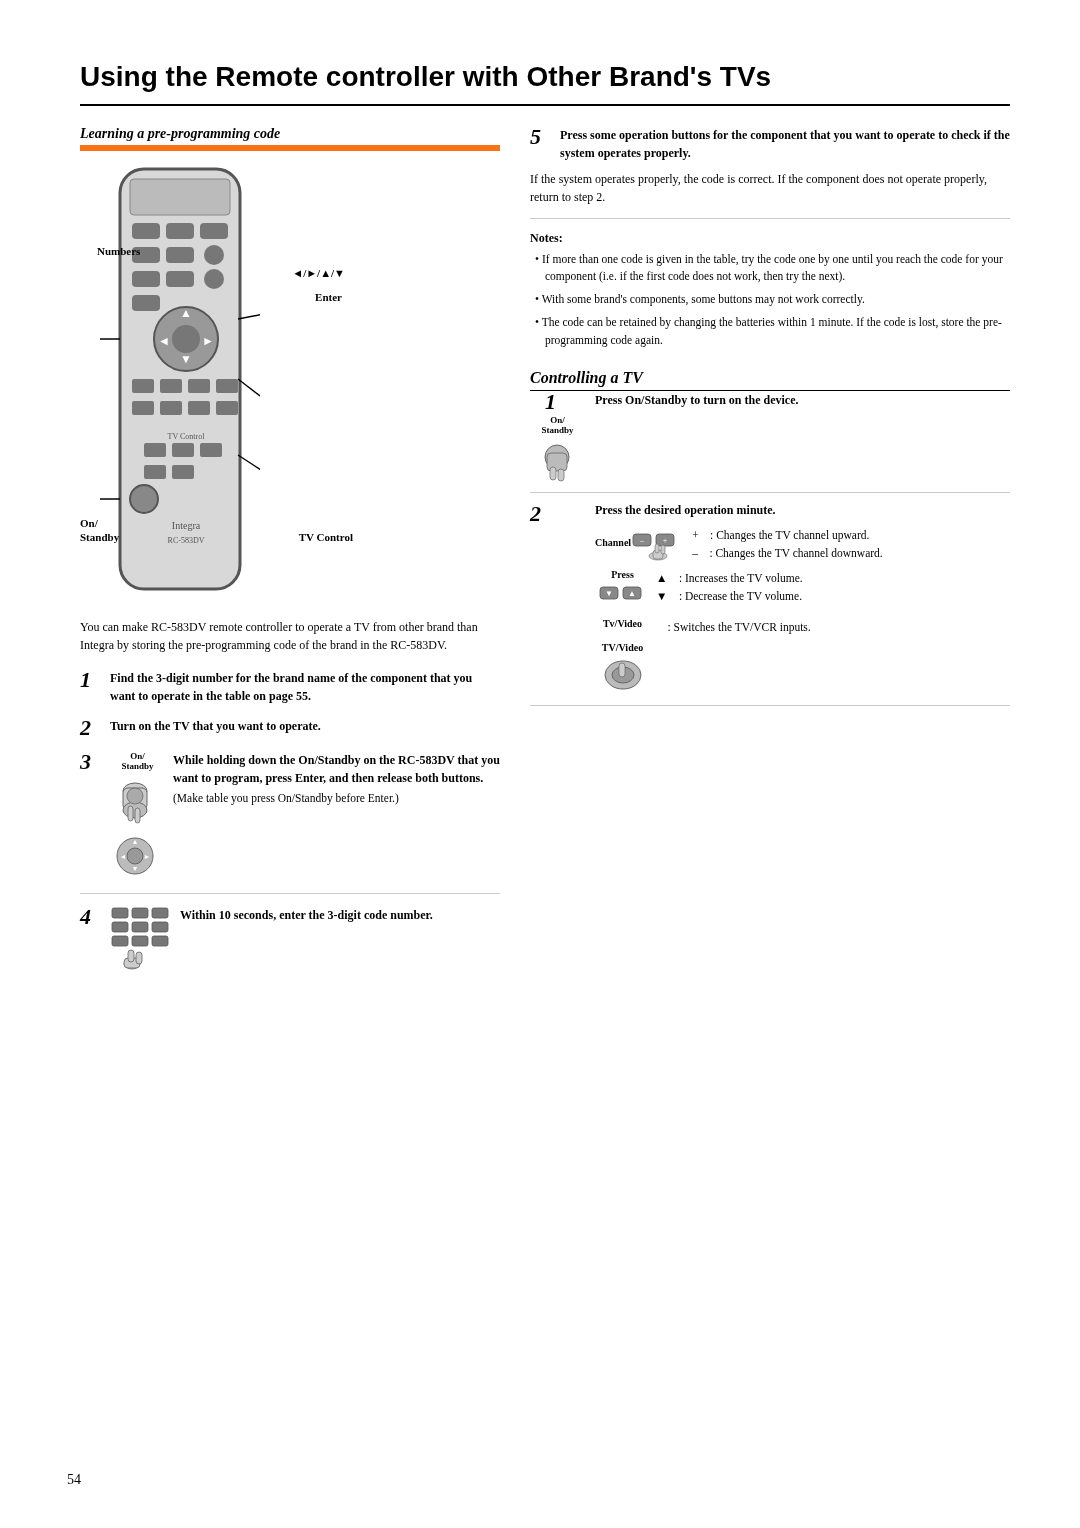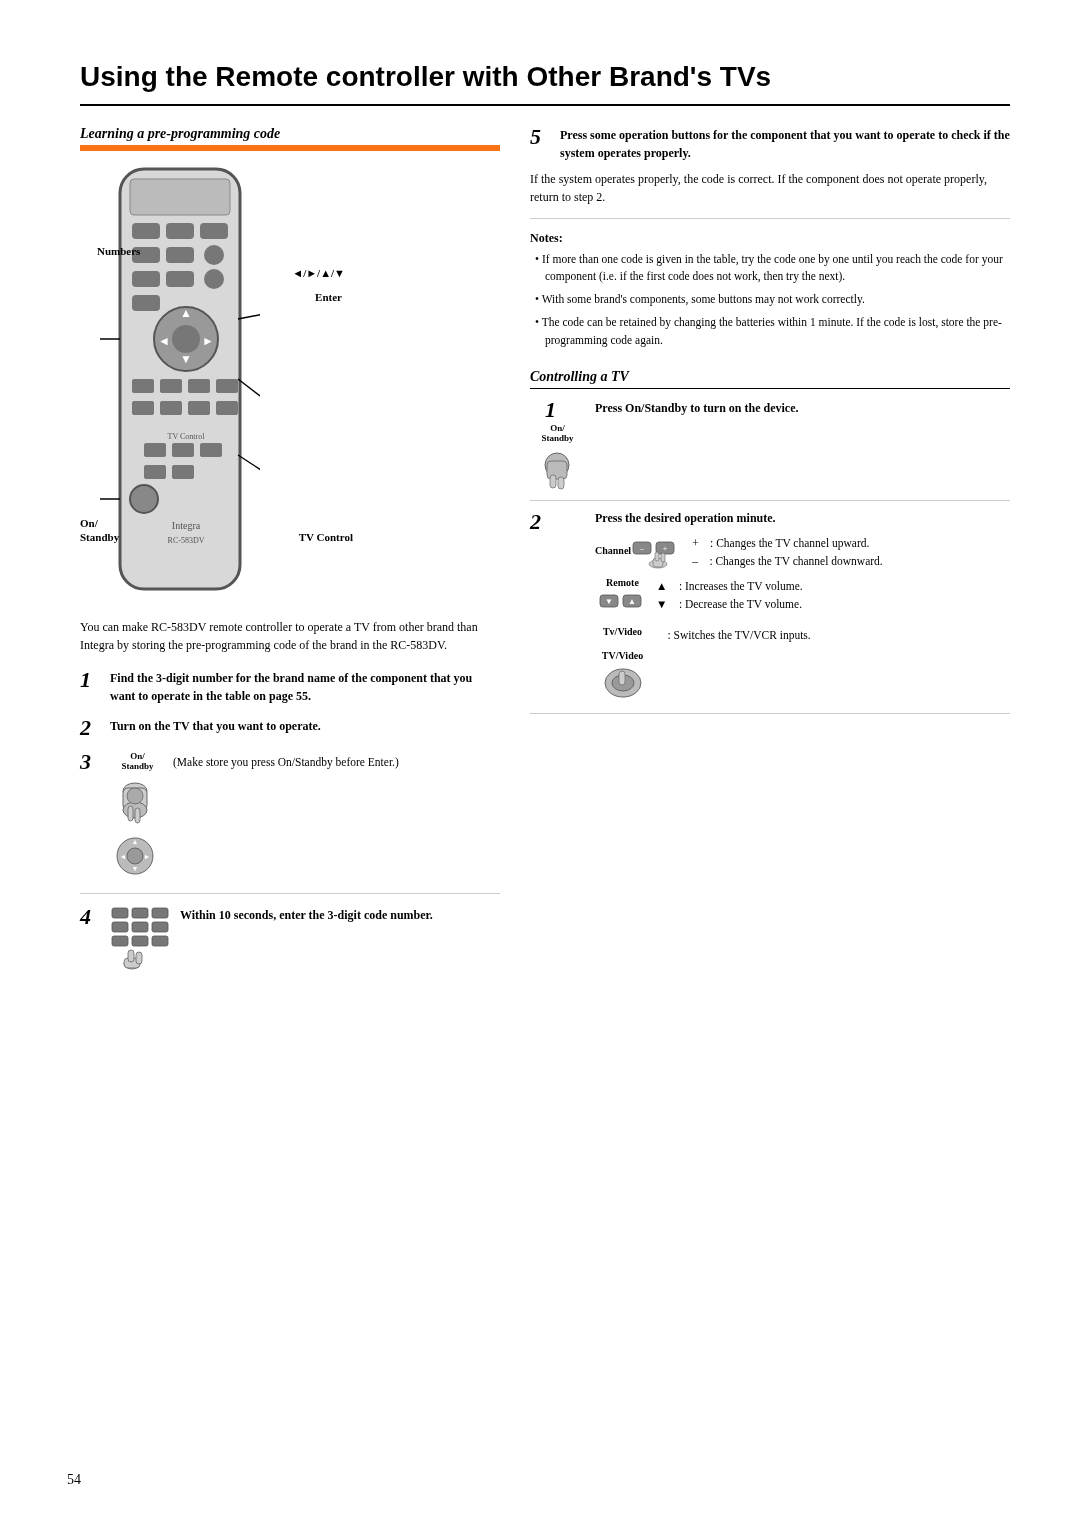--- a/index.html
+++ b/index.html
@@ -135,22 +135,21 @@
     }
     .note-item::before {
       content: "• ";
     }
     .controlling-tv {
       margin-top: 10px;
     }
     .ctrl-section-title {
       font-style: italic;
       font-weight: bold;
-      font-size: 14px;
-      margin-bottom: 10px;
+      font-size: 16px;
       border-bottom: 1px solid #000;
       padding-bottom: 3px;
     }
     .ctrl-step {
       display: flex;
       align-items: flex-start;
       gap: 10px;
       margin-bottom: 10px;
       border-bottom: 1px solid #ccc;
       padding-bottom: 10px;
@@ -295,21 +294,22 @@
             <svg width="50" height="50" viewBox="0 0 50 50">
               <circle cx="25" cy="25" r="18" fill="#bbb" stroke="#666" stroke-width="1"></circle>
               <circle cx="25" cy="25" r="8" fill="#999" stroke="#555" stroke-width="0.8"></circle>
               <text x="25" y="13" text-anchor="middle" font-size="7" fill="#fff">▲</text>
               <text x="25" y="40" text-anchor="middle" font-size="7" fill="#fff">▼</text>
               <text x="13" y="28" text-anchor="middle" font-size="7" fill="#fff">◄</text>
               <text x="37" y="28" text-anchor="middle" font-size="7" fill="#fff">►</text>
             </svg>
           </div>
           <div class="step-text">
-            <div class="step-sub">(Make store you press On/Standby before Enter.)</div>
+            <strong>While holding down the On/Standby on the RC-583DV that you want to program, press Enter, and then release both buttons.</strong>
+            <div class="step-sub">(Make table you press On/Standby before Enter.)</div>
           </div>
         </div>
       </div>
 
       <div class="step" style="margin-top:12px;">
         <div class="step-num" style="font-style:italic;">4</div>
         <div style="display:flex; gap:8px; align-items:flex-start; flex:1;">
 
           <svg width="62" height="70" viewBox="0 0 62 70">
 
@@ -397,21 +397,21 @@
               </svg>
             </div>
             <div style="font-size:11.5px; line-height:1.6;">
               +　: Changes the TV channel upward.<br>
               –　: Changes the TV channel downward.
             </div>
           </div>
 
           <div style="display:flex; align-items:flex-start; margin-bottom:6px; gap:6px;">
             <div style="min-width:55px; display:flex; flex-direction:column; align-items:center;">
-              <div style="font-size:10px; font-weight:bold; margin-bottom:2px;">Remote</div>
+              <div style="font-size:10px; font-weight:bold; margin-bottom:2px;">Press</div>
 
               <svg width="55" height="30" viewBox="0 0 55 30">
                 <rect x="5" y="5" width="18" height="12" rx="3" fill="#888" stroke="#555" stroke-width="0.8"></rect>
                 <text x="14" y="14" text-anchor="middle" font-size="8" fill="#fff">▼</text>
                 <rect x="28" y="5" width="18" height="12" rx="3" fill="#888" stroke="#555" stroke-width="0.8"></rect>
                 <text x="37" y="14" text-anchor="middle" font-size="8" fill="#fff">▲</text>
               </svg>
             </div>
             <div style="font-size:11.5px; line-height:1.6;">
               ▲　: Increases the TV volume.<br>

